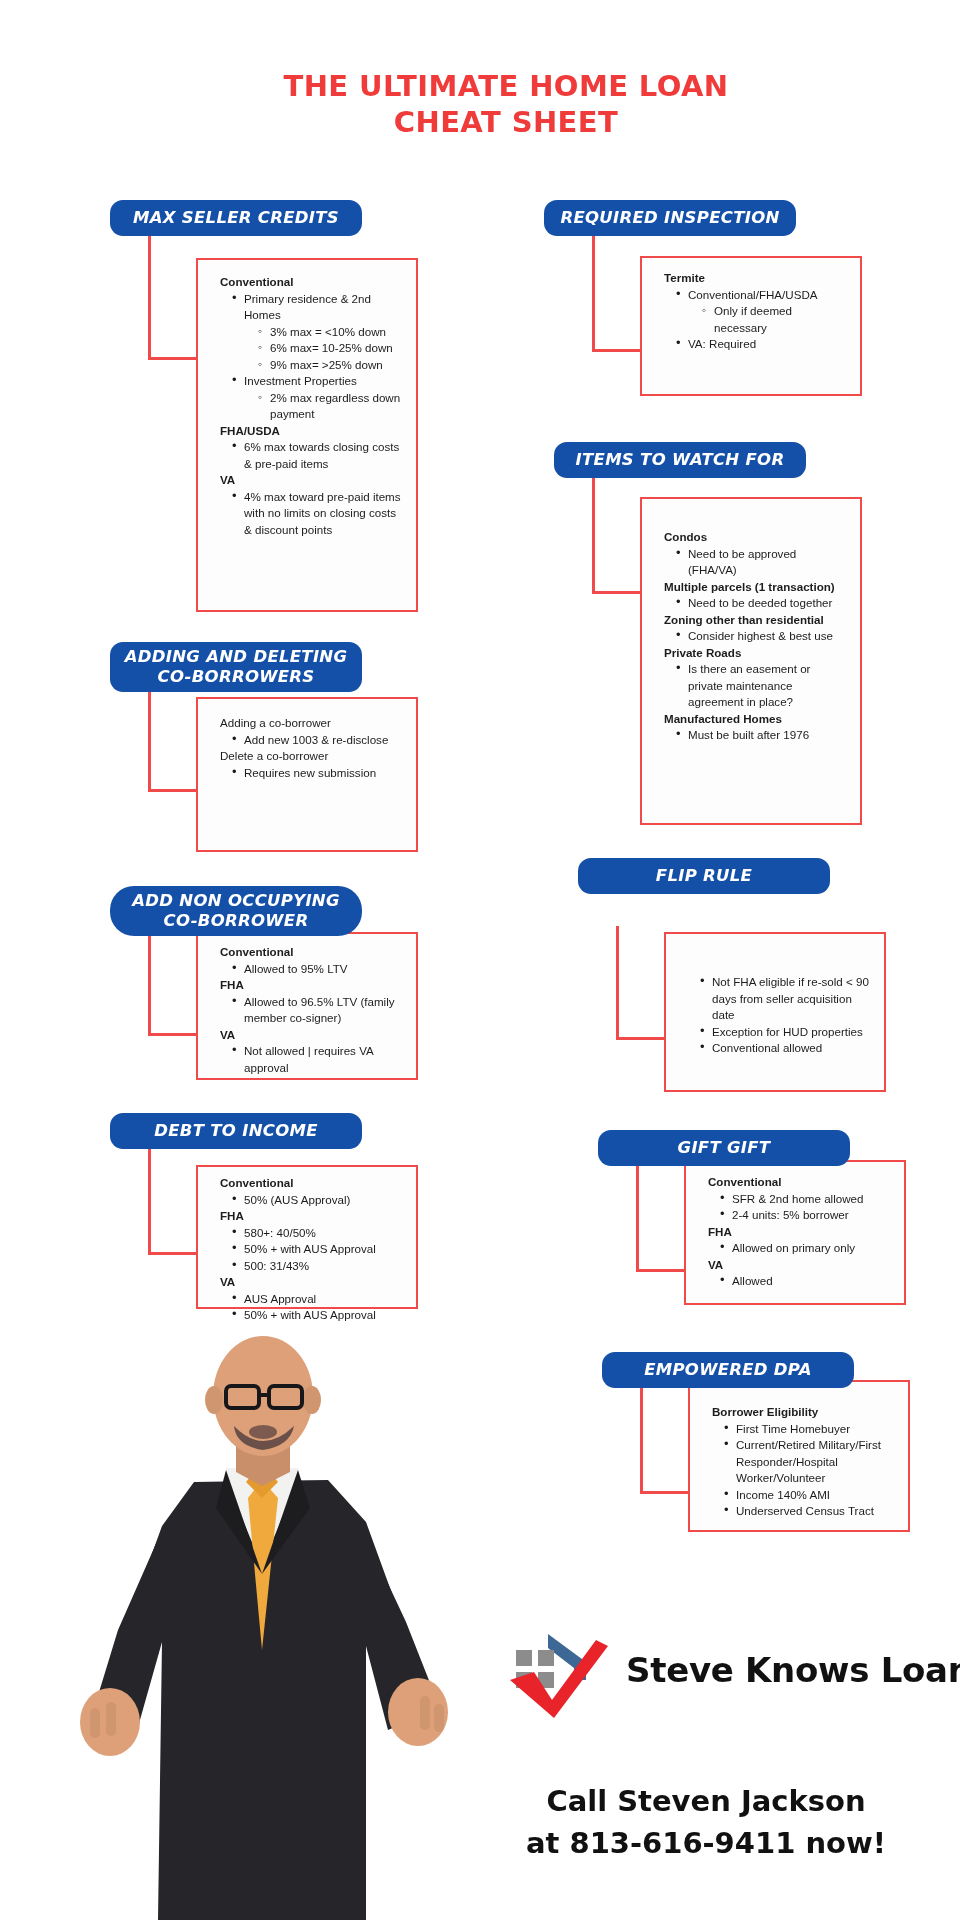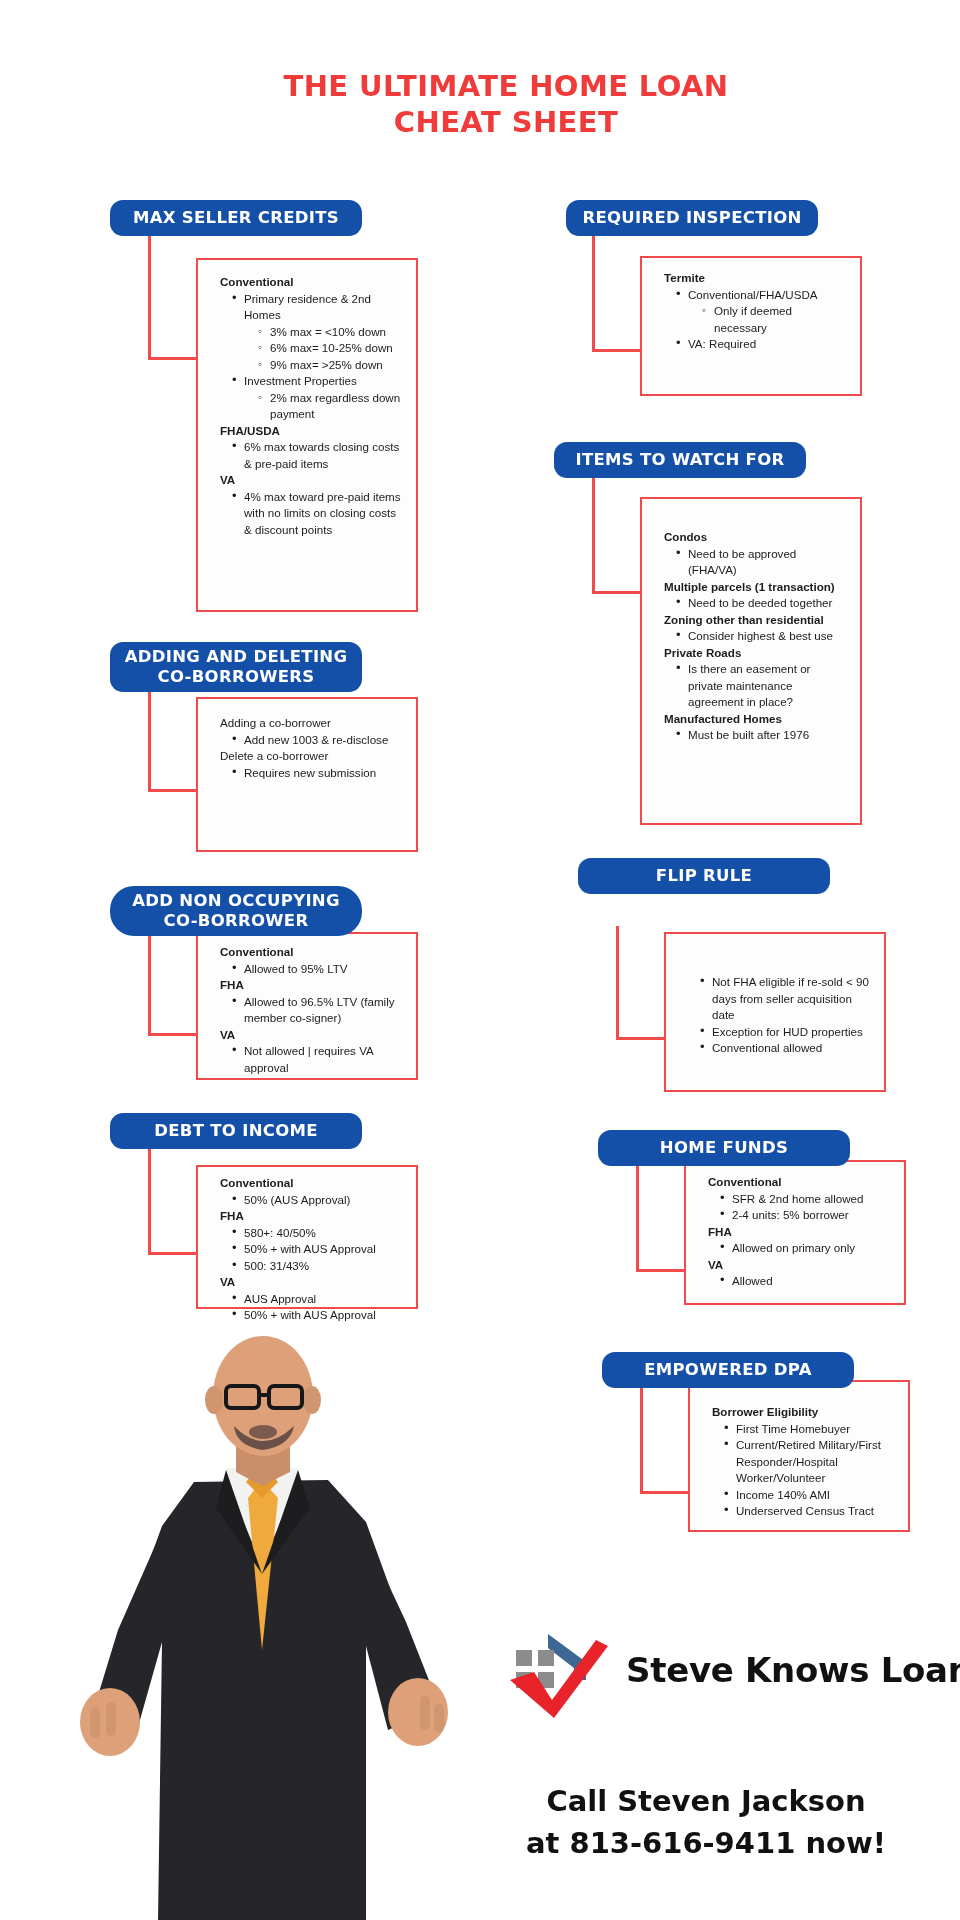--- a/index.html
+++ b/index.html
@@ -40,20 +40,21 @@
     font-family: "DejaVu Sans", sans-serif;
     font-weight: bold;
     font-size: 16.5px;
     line-height: 20px;
     letter-spacing: 0.3px;
     text-align: right;
     display: flex;
     align-items: center;
     justify-content: center;
     z-index: 4;
+    font-style: italic;
   }
 
   .card {
     position: absolute;
     background: #fdfdfd;
     border: 2.5px solid #f04a4a;
     z-index: 3;
   }
   .card-inner {
     padding: 14px 12px 12px 22px;
@@ -244,21 +245,21 @@
         <span class="grp">VA</span>
         <ul>
           <li>AUS Approval</li>
           <li>50% + with AUS Approval</li>
         </ul>
       </div>
     </div>
   </div>
 
   <div class="block">
-    <div class="pill" style="left:540px; top:200px; width:252px; height:36px;">
+    <div class="pill" style="left:518px; top:200px; width:252px; height:36px;">
       <span>REQUIRED INSPECTION</span>
     </div>
     <div class="conn-v" style="left:566px; top:232px; height:120px;"></div>
     <div class="conn-h" style="left:566px; top:349px; width:50px;"></div>
     <div class="card" style="left:614px; top:256px; width:222px; height:140px;">
       <div class="card-inner" style="padding-top:12px;">
         <span class="grp">Termite</span>
         <ul>
           <li>
             <span>Conventional/FHA/USDA</span>
@@ -316,21 +317,21 @@
           <li>Not FHA eligible if re-sold &lt; 90 days from seller acquisition date</li>
           <li>Exception for HUD properties</li>
           <li>Conventional allowed</li>
         </ul>
       </div>
     </div>
   </div>
 
   <div class="block">
     <div class="pill" style="left:572px; top:1130px; width:252px; height:36px;">
-      <span>HOME FUNDS</span>
+      <span>GIFT GIFT</span>
     </div>
     <div class="conn-v" style="left:610px; top:1162px; height:110px;"></div>
     <div class="conn-h" style="left:610px; top:1269px; width:50px;"></div>
     <div class="card" style="left:658px; top:1160px; width:222px; height:145px;">
       <div class="card-inner" style="padding-top:12px;">
         <span class="grp">Conventional</span>
         <ul>
           <li>SFR &amp; 2nd home allowed</li>
           <li>2-4 units: 5% borrower</li>
         </ul>

